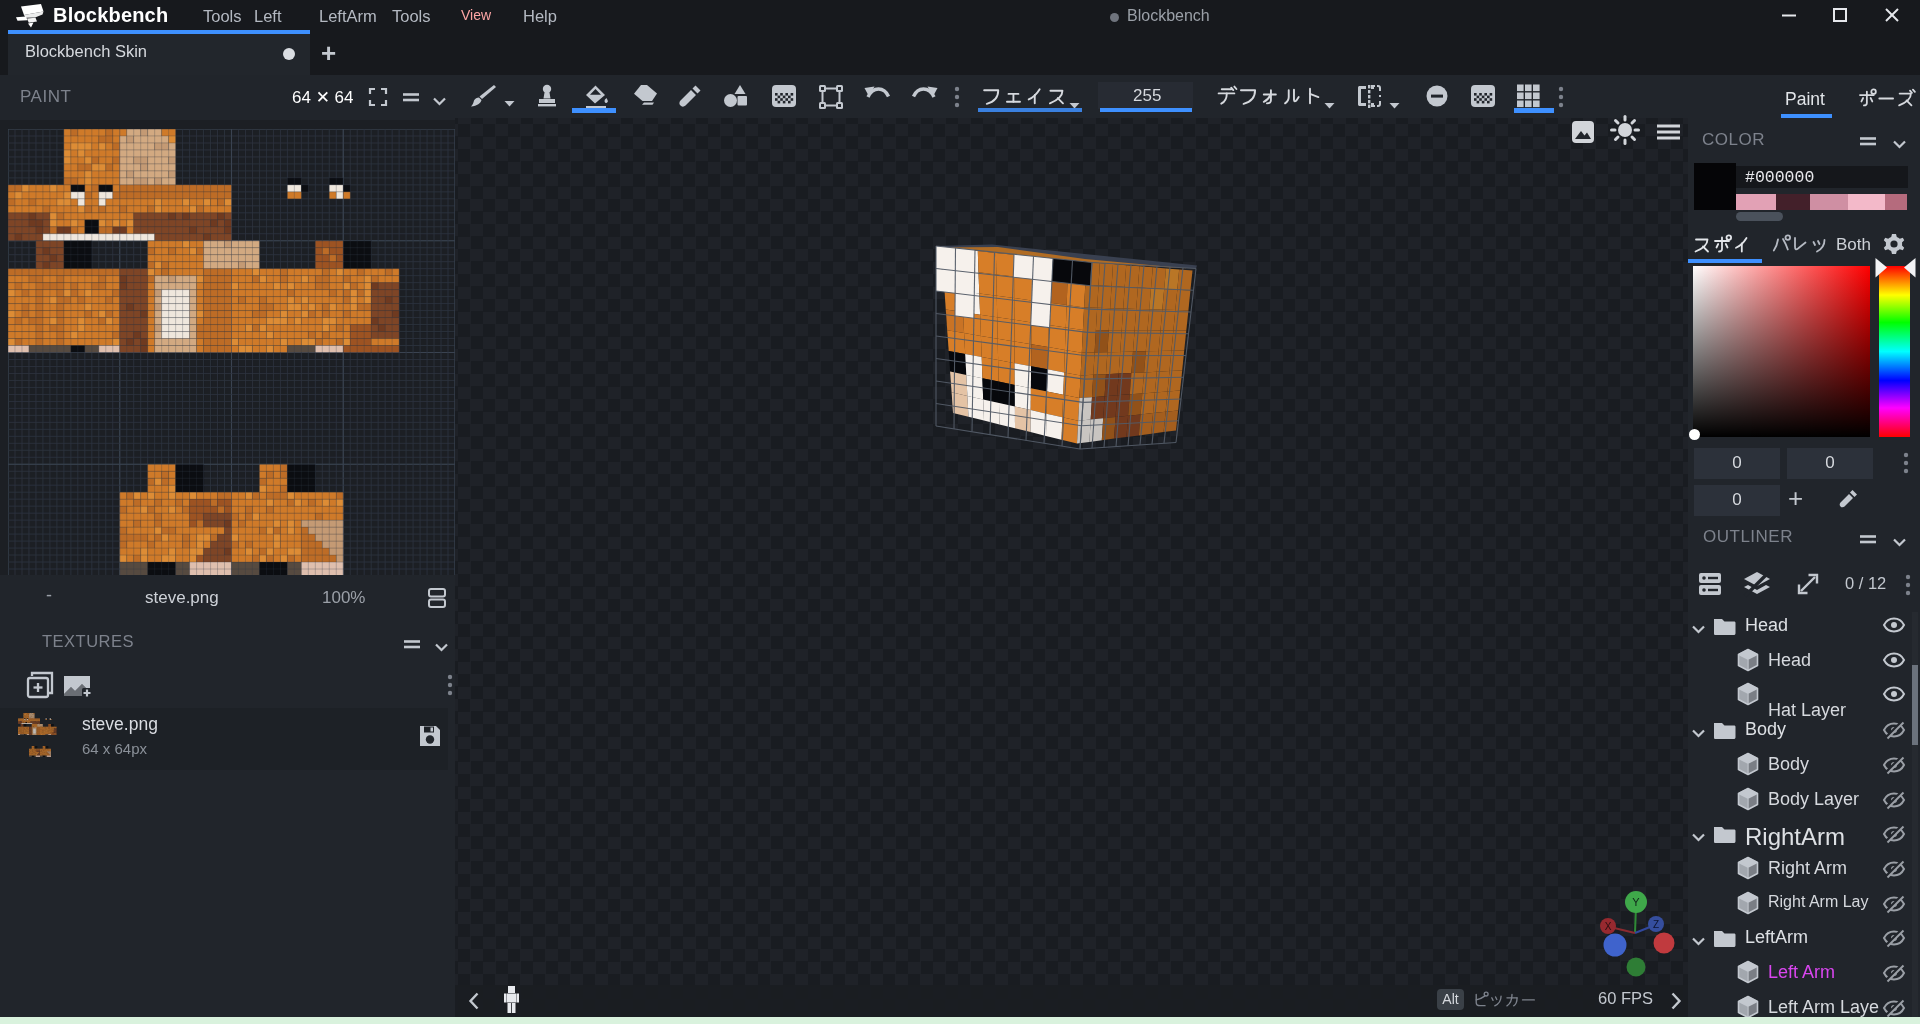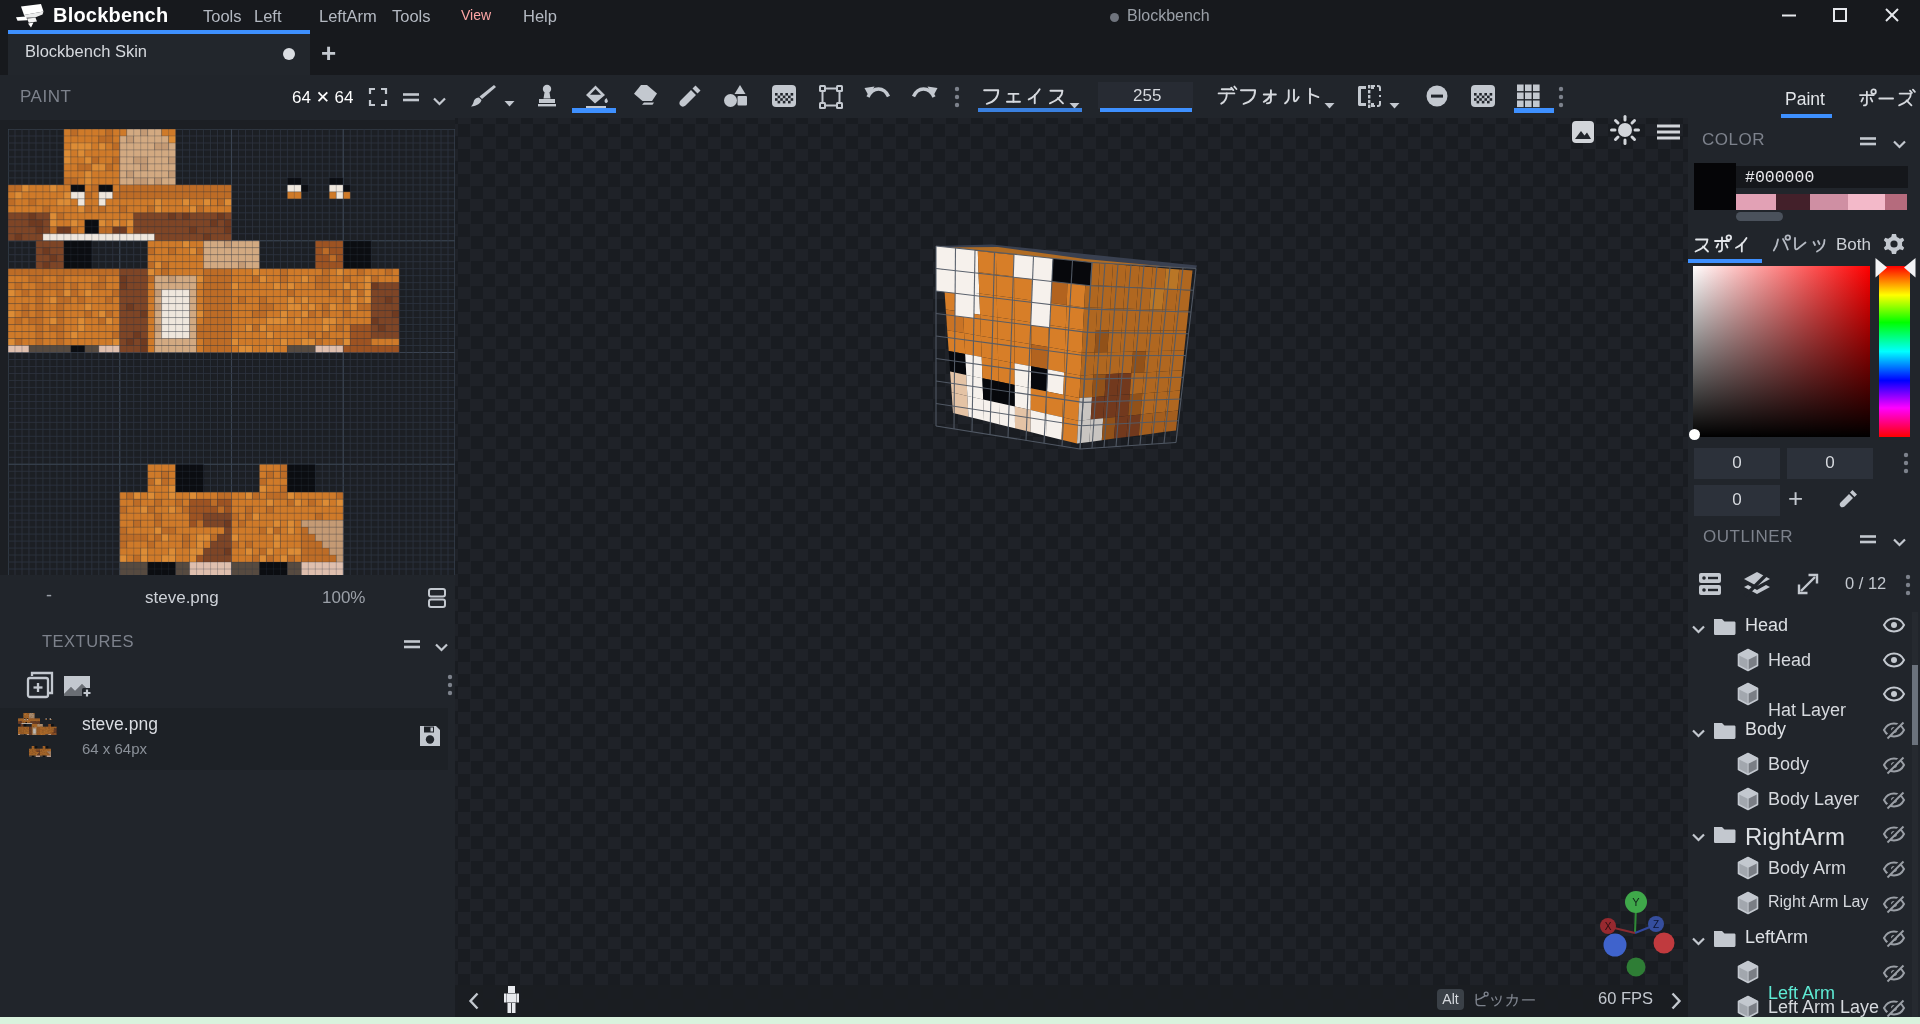--- a/index.html
+++ b/index.html
@@ -2618,21 +2618,21 @@
       </g>
     </svg></div>
 <div style="position:absolute;left:1737px;top:856px;"><svg width="22" height="24" viewBox="0 0 22 24" style="overflow:visible;">
       <g fill="#c3c8cf" stroke="#c3c8cf" stroke-width="1.6" stroke-linejoin="round">
         <path d="M11,1.5 L20.5,6.5 V17.5 L11,22.5 L1.5,17.5 V6.5 Z" fill="none"></path>
         <path d="M11,2 L20,6.5 L11,11 L2,6.5 Z"></path>
         <path d="M11,12 L20,7.5 V17 L11,21.8 Z" opacity="0.55"></path>
         <path d="M11,12 L2,7.5 V17 L11,21.8 Z" opacity="0.8"></path>
       </g>
     </svg></div>
-<div style="position:absolute;left:1768px;top:858px;font-size:18px;color:#d6d9de;">Body Arm</div>
+<div style="position:absolute;left:1768px;top:858px;font-size:18px;color:#d6d9de;">Right Arm</div>
 <div style="position:absolute;left:1883px;top:860px;"><svg width="22" height="18" viewBox="0 0 22 18" style="overflow:visible;">
       <g opacity="0.75">
         <path d="M11,2.5 C16,2.5 19.5,6 21,9 C19.5,12 16,15.5 11,15.5 C6,15.5 2.5,12 1,9 C2.5,6 6,2.5 11,2.5 Z" fill="none" stroke="#c3c8cf" stroke-width="2"></path>
         <circle cx="11" cy="9" r="3" fill="#c3c8cf"></circle>
         <line x1="3" y1="17" x2="19" y2="1" stroke="#21252b" stroke-width="3.6"></line>
         <line x1="4.5" y1="17.5" x2="20.5" y2="1.5" stroke="#c3c8cf" stroke-width="2"></line>
       </g>
     </svg></div>
 <div style="position:absolute;left:1737px;top:891px;"><svg width="22" height="24" viewBox="0 0 22 24" style="overflow:visible;">
       <g fill="#c3c8cf" stroke="#c3c8cf" stroke-width="1.6" stroke-linejoin="round">
@@ -2667,21 +2667,21 @@
       </g>
     </svg></div>
 <div style="position:absolute;left:1737px;top:960px;"><svg width="22" height="24" viewBox="0 0 22 24" style="overflow:visible;">
       <g fill="#c3c8cf" stroke="#c3c8cf" stroke-width="1.6" stroke-linejoin="round">
         <path d="M11,1.5 L20.5,6.5 V17.5 L11,22.5 L1.5,17.5 V6.5 Z" fill="none"></path>
         <path d="M11,2 L20,6.5 L11,11 L2,6.5 Z"></path>
         <path d="M11,12 L20,7.5 V17 L11,21.8 Z" opacity="0.55"></path>
         <path d="M11,12 L2,7.5 V17 L11,21.8 Z" opacity="0.8"></path>
       </g>
     </svg></div>
-<div style="position:absolute;left:1768px;top:962px;font-size:18px;color:#5eead4;margin-top:21px;">Left Arm</div>
+<div style="position:absolute;left:1768px;top:962px;font-size:18px;color:#d946ef;">Left Arm</div>
 <div style="position:absolute;left:1883px;top:964px;"><svg width="22" height="18" viewBox="0 0 22 18" style="overflow:visible;">
       <g opacity="0.75">
         <path d="M11,2.5 C16,2.5 19.5,6 21,9 C19.5,12 16,15.5 11,15.5 C6,15.5 2.5,12 1,9 C2.5,6 6,2.5 11,2.5 Z" fill="none" stroke="#c3c8cf" stroke-width="2"></path>
         <circle cx="11" cy="9" r="3" fill="#c3c8cf"></circle>
         <line x1="3" y1="17" x2="19" y2="1" stroke="#21252b" stroke-width="3.6"></line>
         <line x1="4.5" y1="17.5" x2="20.5" y2="1.5" stroke="#c3c8cf" stroke-width="2"></line>
       </g>
     </svg></div>
 <div style="position:absolute;left:1737px;top:995px;"><svg width="22" height="24" viewBox="0 0 22 24" style="overflow:visible;">
       <g fill="#c3c8cf" stroke="#c3c8cf" stroke-width="1.6" stroke-linejoin="round">

